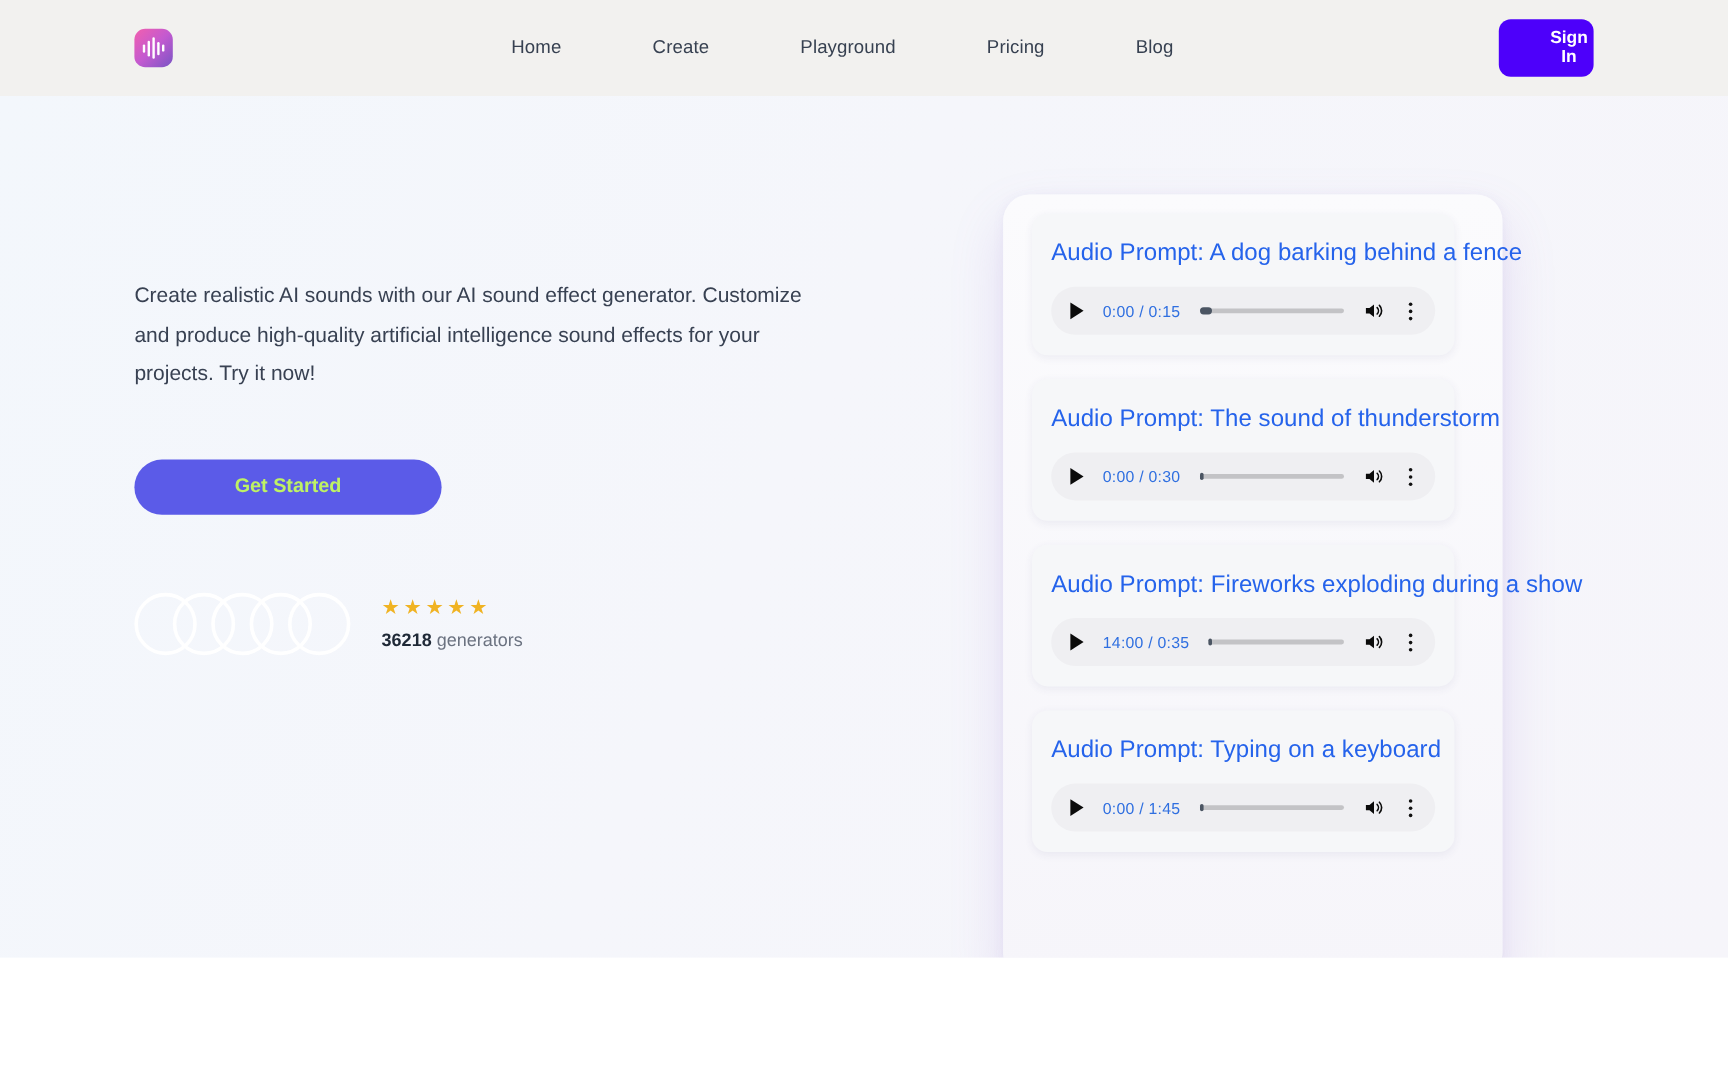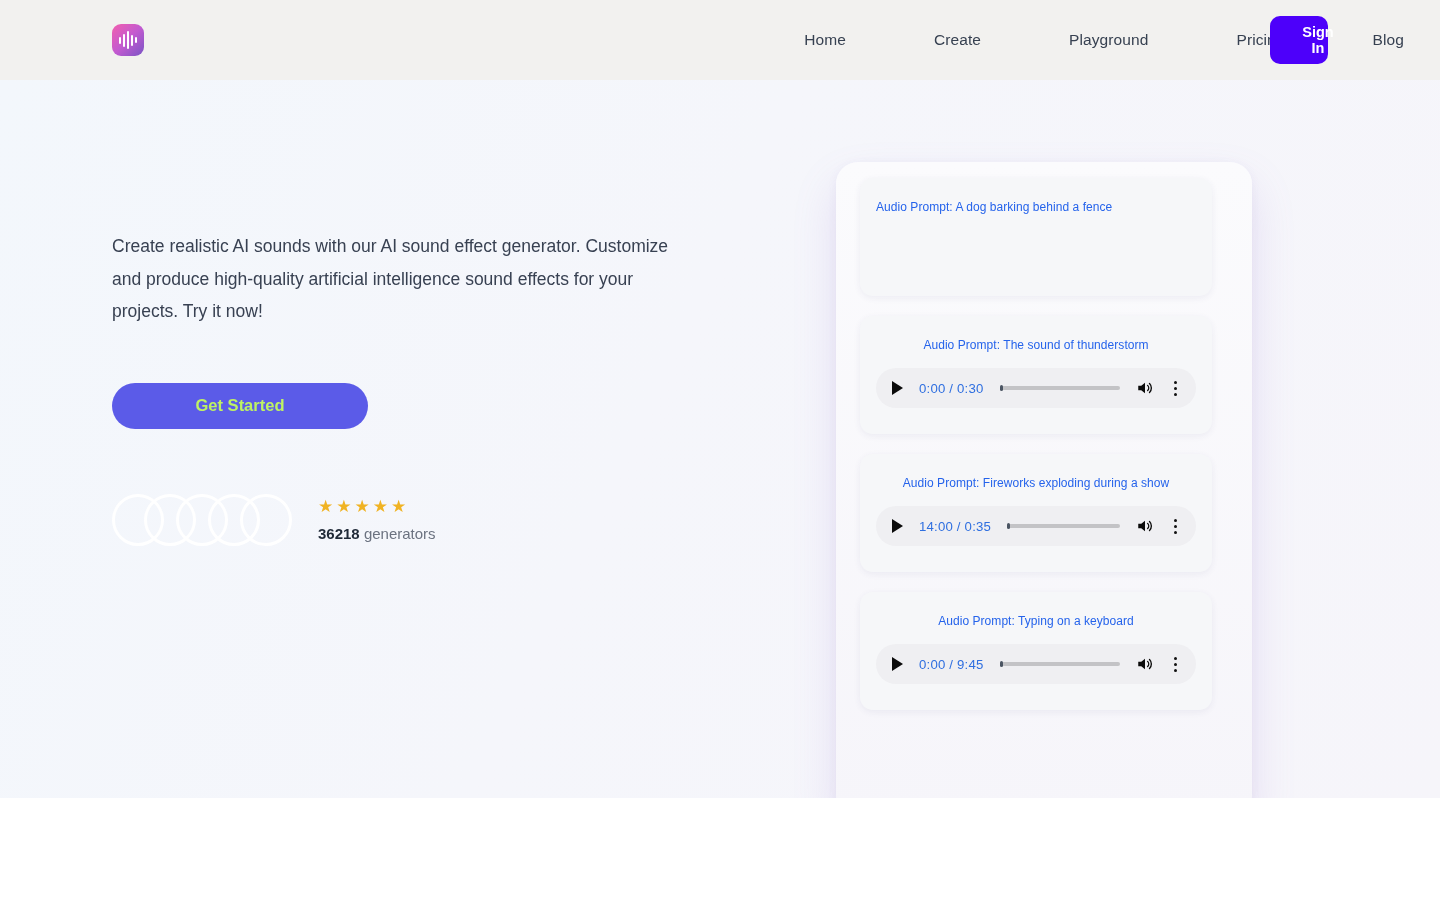--- a/index.html
+++ b/index.html
@@ -25,31 +25,31 @@
   }
   .logo-bar { width:2px; background:#ffffff; border-radius:1px; }
   .logo-bar.b1 { height:7px; }
   .logo-bar.b2 { height:13px; }
   .logo-bar.b3 { height:18px; }
   .logo-bar.b4 { height:11px; }
   .logo-bar.b5 { height:6px; }
 
   .nav {
     position:absolute; left:0; top:0; width:1440px; height:80px;
-    display:flex; align-items:center; justify-content:flex-end; gap:16px;
+    display:flex; align-items:center; justify-content:center; gap:4px;
   }
   .nav-item {
     font-size:15.5px; color:#374151; letter-spacing:.1px;
     padding:0 36px; cursor:pointer; white-space:nowrap;
   }
   .nav-item:first-child { padding-left:0; }
 
   .signin {
     position:absolute; right:112px; top:16px;
-    width:58px; height:48px; border-radius:10px;
+    width:79px; height:48px; border-radius:10px;
     background:#4d00fa;
     color:#ffffff; font-size:14.5px; font-weight:bold;
     display:flex; align-items:center; justify-content:center;
     cursor:pointer; border:none;padding-left:38px;
   }
 
   
   .hero {
     position:absolute; top:80px; left:0;
     width:1440px; height:718px;
@@ -108,21 +108,21 @@
   .card {
     width:352px; height:118px; margin-top:8px;
     border-radius:13px;
     background:#f6f7f9;
     box-shadow:0 2px 7px rgba(60,60,110,.07);
     padding:22px 16px 0 16px;
   }
   .card + .card { margin-top:20px;text-align:center; }
 
   .card-title {
-    font-size:12px; color:#2563eb; letter-spacing:.05px;
+    font-size:20px; color:#2563eb; letter-spacing:.05px;
     white-space:nowrap;
   }
 
   .player {
     margin-top:16px; width:320px; height:40px;
     border-radius:20px; background:#efeff2;
     display:flex; align-items:center; padding:0 14px;
   }
   .play-btn {
     width:14px; height:16px; flex:none; cursor:pointer;
@@ -210,91 +210,112 @@
           <span>generators</span>
         </div>
       </div>
     </div>
   </div>
 
   <div class="panel">
 
     <div class="card">
       <div class="card-title">Audio Prompt: A dog barking behind a fence</div>
-    </div>
-
-    <div class="card">
-      <div class="card-title">Audio Prompt: The sound of thunderstorm</div>
       <div class="player">
         <span class="play-btn">
             <span class="play-tri"></span>
           </span>
-        <span class="time">0:00 / 0:30</span>
+        <span class="time">0:00 / 0:15</span>
         <span class="track">
-            <i class="knob" style="width:3%"></i>
+            <i class="knob" style="width:9%"></i>
           </span>
         <span class="vol">
           <svg width="18" height="18" viewBox="0 0 24 24" fill="#0b0b0b">
               <path d="M3 9v6h4l5 4V5L7 9H3z"></path>
               <path d="M15.5 8.5a5 5 0 0 1 0 7" stroke="#0b0b0b" stroke-width="1.8" fill="none" stroke-linecap="round"></path>
               <path d="M18 6a8.5 8.5 0 0 1 0 12" stroke="#0b0b0b" stroke-width="1.8" fill="none" stroke-linecap="round"></path>
             </svg>
         </span>
         <span class="kebab">
             <i></i>
             <i></i>
             <i></i>
           </span>
       </div>
     </div>
 
     <div class="card">
-      <div class="card-title">Audio Prompt: Fireworks exploding during a show</div>
+      <div class="card-title">Audio Prompt: The sound of thunderstorm</div>
       <div class="player">
         <span class="play-btn">
             <span class="play-tri"></span>
           </span>
-        <span class="time">14:00 / 0:35</span>
+        <span class="time">0:00 / 0:30</span>
         <span class="track">
             <i class="knob" style="width:3%"></i>
           </span>
         <span class="vol">
           <svg width="18" height="18" viewBox="0 0 24 24" fill="#0b0b0b">
               <path d="M3 9v6h4l5 4V5L7 9H3z"></path>
               <path d="M15.5 8.5a5 5 0 0 1 0 7" stroke="#0b0b0b" stroke-width="1.8" fill="none" stroke-linecap="round"></path>
               <path d="M18 6a8.5 8.5 0 0 1 0 12" stroke="#0b0b0b" stroke-width="1.8" fill="none" stroke-linecap="round"></path>
             </svg>
         </span>
         <span class="kebab">
             <i></i>
             <i></i>
             <i></i>
           </span>
       </div>
     </div>
 
     <div class="card">
-      <div class="card-title">Audio Prompt: Typing on a keyboard</div>
+      <div class="card-title">Audio Prompt: Fireworks exploding during a show</div>
       <div class="player">
         <span class="play-btn">
             <span class="play-tri"></span>
           </span>
-        <span class="time">0:00 / 9:45</span>
+        <span class="time">14:00 / 0:35</span>
         <span class="track">
             <i class="knob" style="width:3%"></i>
           </span>
         <span class="vol">
           <svg width="18" height="18" viewBox="0 0 24 24" fill="#0b0b0b">
               <path d="M3 9v6h4l5 4V5L7 9H3z"></path>
               <path d="M15.5 8.5a5 5 0 0 1 0 7" stroke="#0b0b0b" stroke-width="1.8" fill="none" stroke-linecap="round"></path>
               <path d="M18 6a8.5 8.5 0 0 1 0 12" stroke="#0b0b0b" stroke-width="1.8" fill="none" stroke-linecap="round"></path>
             </svg>
         </span>
         <span class="kebab">
             <i></i>
             <i></i>
             <i></i>
           </span>
       </div>
     </div>
 
+    <div class="card">
+      <div class="card-title">Audio Prompt: Typing on a keyboard</div>
+      <div class="player">
+        <span class="play-btn">
+            <span class="play-tri"></span>
+          </span>
+        <span class="time">0:00 / 1:45</span>
+        <span class="track">
+            <i class="knob" style="width:3%"></i>
+          </span>
+        <span class="vol">
+          <svg width="18" height="18" viewBox="0 0 24 24" fill="#0b0b0b">
+              <path d="M3 9v6h4l5 4V5L7 9H3z"></path>
+              <path d="M15.5 8.5a5 5 0 0 1 0 7" stroke="#0b0b0b" stroke-width="1.8" fill="none" stroke-linecap="round"></path>
+              <path d="M18 6a8.5 8.5 0 0 1 0 12" stroke="#0b0b0b" stroke-width="1.8" fill="none" stroke-linecap="round"></path>
+            </svg>
+        </span>
+        <span class="kebab">
+            <i></i>
+            <i></i>
+            <i></i>
+          </span>
+      </div>
+    </div>
+
   </div>
 </div>
 
 </body></html>

